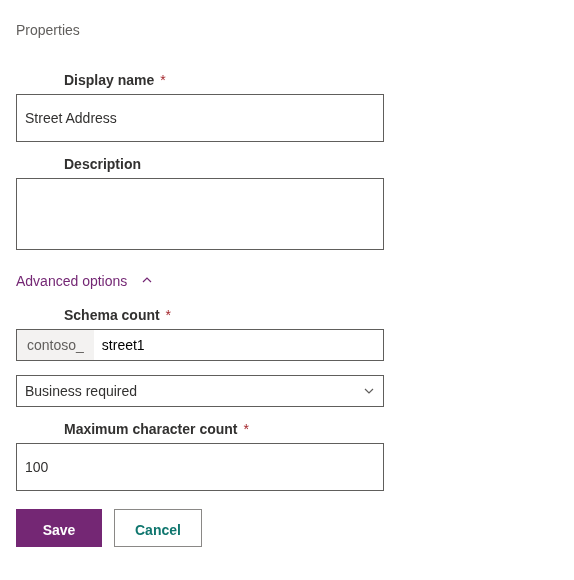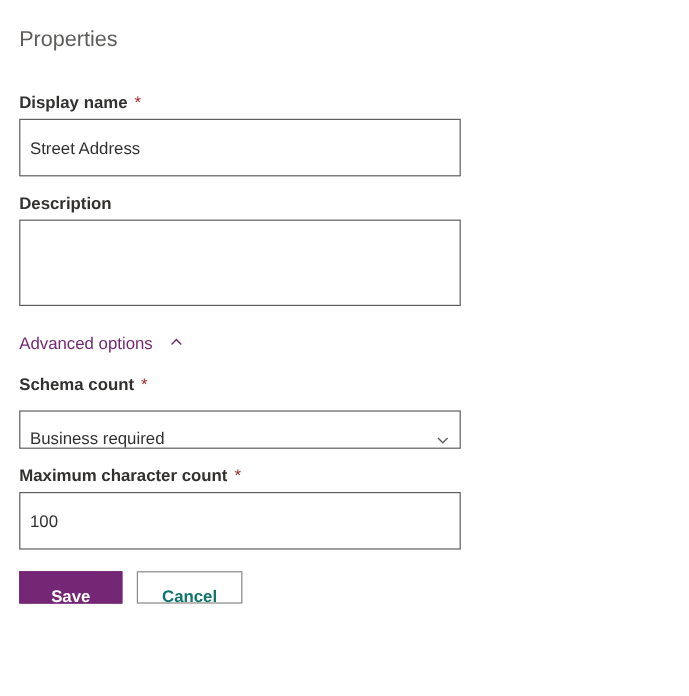--- a/index.html
+++ b/index.html
@@ -14,36 +14,37 @@
     .tabs {
       display: flex;
       gap: 24px;
       border-bottom: 0;
       margin-bottom: 24px;
     }
     .tab {
       padding: 6px 0 8px 0;
       cursor: pointer;
       color: #605e5c;
-      font-size: 18px;
+      font-size: 14px;
       border-bottom: 2.5px solid transparent;
     }
     .tab.active {
       color: #323130;
       font-weight: 400;
       border-bottom-color: #742774;
     }
     .form { width: 368px; }
     .field { margin-bottom: 14px; }
     .field-label {
       font-weight: 600;
       font-size: 14px;
       color: #323130;
       margin-bottom: 6px;
       display: block;
+      margin-left: 48px;
     }
     .req { color: #a4262c; font-weight: 400; margin-left: 2px; }
     .text-input, .select, .textarea, .prefix-wrap {
       width: 100%;
       border: 1px solid #605e5c;
       background: #fff;
       font-family: inherit;
       font-size: 14px;
       color: #323130;
     }
@@ -63,42 +64,42 @@
       border: none;
       padding: 0 8px;
       font-family: inherit;
       font-size: 14px;
       outline: none;
     }
     .select {
       height: 32px;
       padding: 0 8px;
       display: flex;
-      align-items: flex-end;
+      align-items: center;
       justify-content: space-between;
       cursor: pointer;
     }
     .chevron {
       display: inline-flex;
       align-items: center;
       color: #605e5c;
     }
     .advanced {
       color: #742774;
       font-size: 14px;
       display: inline-flex;
       align-items: center;
       gap: 14px;
       margin: 6px 0 18px 0;
       cursor: pointer;
     }
     .advanced .chev { color: #742774; }
     .buttons { display: flex; gap: 12px; margin-top: 18px; }
     .btn {
-      height: 27px;
+      height: 38px;
       min-width: 86px;
       padding: 12px 20px;
       font-family: inherit;
       font-size: 14px;
       font-weight: 600;
       cursor: pointer;
       border: 1px solid transparent;
     }
     .btn.primary { background: #742774; color: #fff; border-color: #742774; }
     .btn.secondary { background: #fff; color: #0f766e; border-color: #8a8886; font-weight: 700; }
@@ -132,20 +133,24 @@
           <path d="M2 8 L6 4 L10 8" fill="none" stroke="currentColor" stroke-width="1.2"></path>
         </svg>
     </span>
   </div>
 
   <div class="field">
     <label class="field-label">
       <span>Schema count</span>
       <span class="req">*</span>
     </label>
+    <div class="prefix-wrap">
+      <span class="prefix">contoso_</span>
+      <input class="prefix-input" type="text" value="street1" style="">
+    </div>
   </div>
 
   <div class="field">
     <div class="select">
       <span>Business required</span>
       <span class="chevron">
         <svg width="12" height="12" viewBox="0 0 12 12">
             <path d="M2 4 L6 8 L10 4" fill="none" stroke="currentColor" stroke-width="1.2"></path>
           </svg>
       </span>

